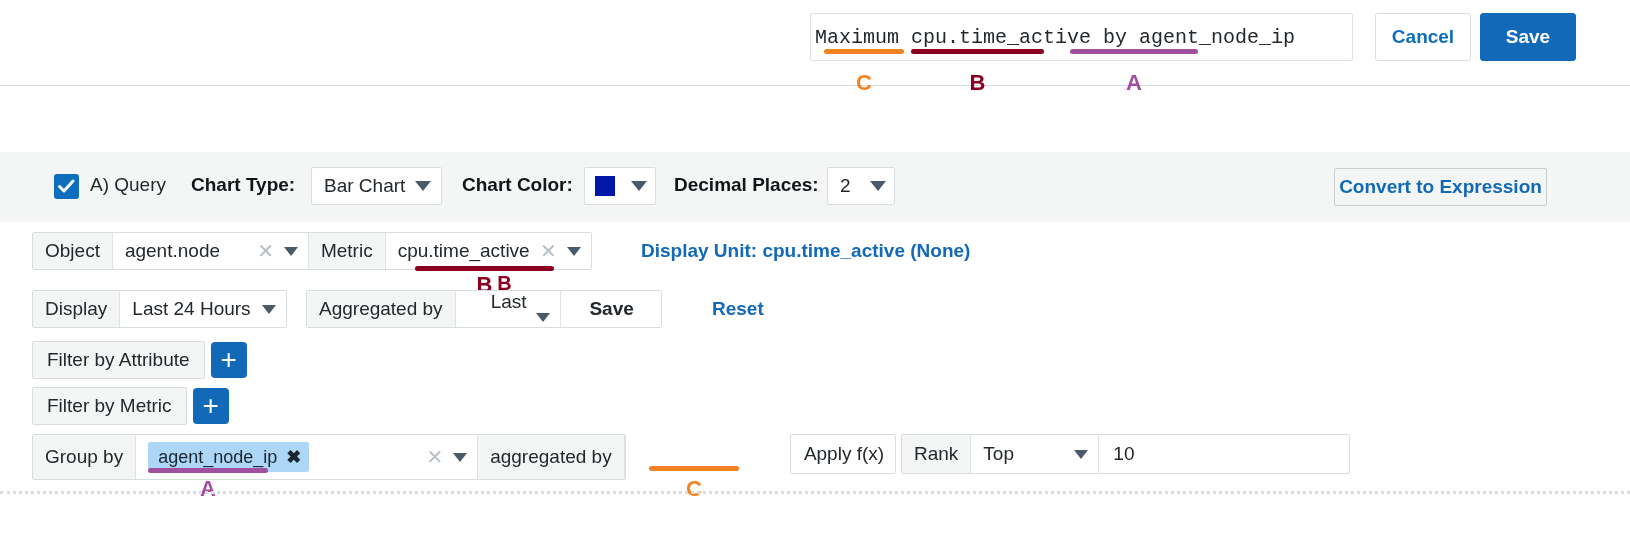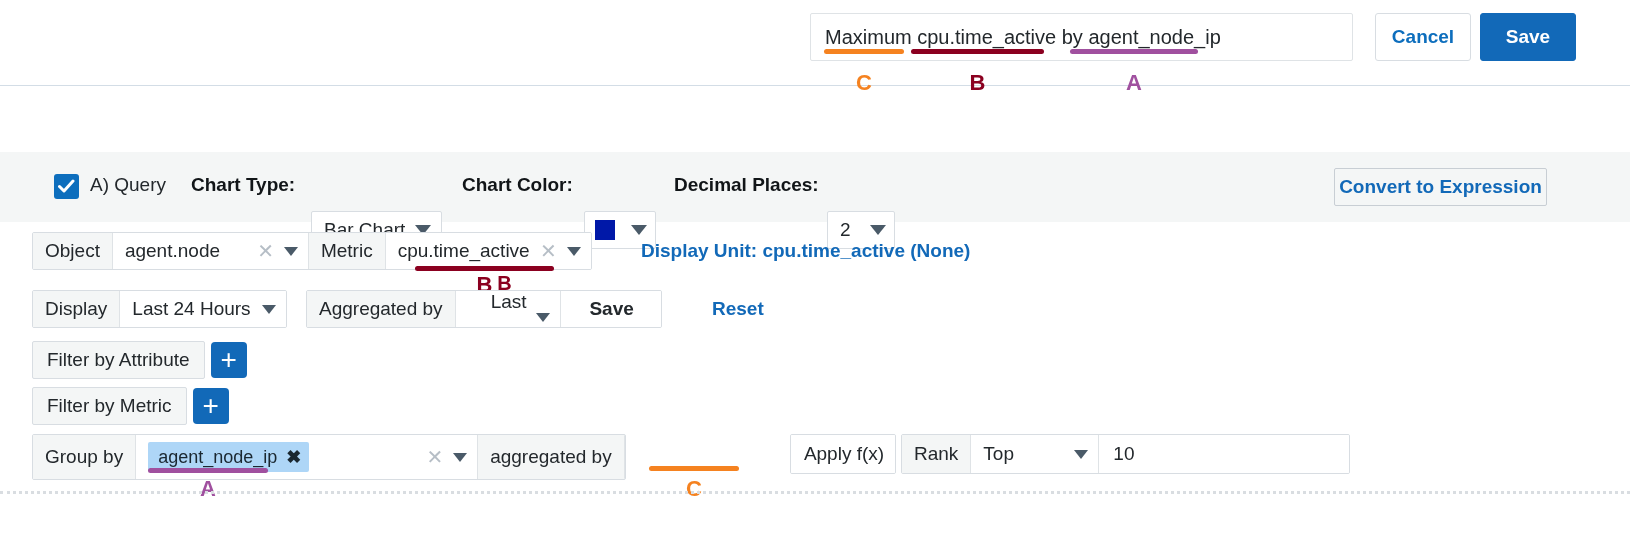--- a/index.html
+++ b/index.html
@@ -22,24 +22,24 @@
   #title-wrap {
     position: absolute; left: 810px; top: 13px;
     width: 543px; height: 48px;
   }
   #title-input {
     width: 100%; height: 100%;
     box-sizing: border-box;
     border: 1px solid #dfe3e6;
     background: #ffffff;
     border-radius: 2px;
-    font-family: Liberation Sans, sans-serif;
+    font-family: Liberation Mono, monospace;
     font-size: 20px;
     color: #23282c;
-    padding: 0 14px;
+    padding: 0 4px;
     outline: none;
   }
   .hdr-btn {
     position: absolute; top: 13px;
     height: 48px;
     border-radius: 3px;
     font-family: "Liberation Sans", sans-serif;
     font-size: 19px;
     font-weight: bold;
     cursor: pointer;
@@ -89,21 +89,20 @@
   .ctl-box {
     position: absolute;
     background: #ffffff;
     border: 1px solid #d8dde2;
     border-radius: 2px;
     box-sizing: border-box;
     display: flex; align-items: center;
     font-size: 19px;
     color: #23282c;
     cursor: pointer;
-    margin-top: 44px;
   }
   .caret {
     width: 0; height: 0;
     border-left: 8px solid transparent;
     border-right: 8px solid transparent;
     border-top: 10px solid #4a5a68;
   }
   .caret-sm {
     width: 0; height: 0;
     border-left: 7px solid transparent;

